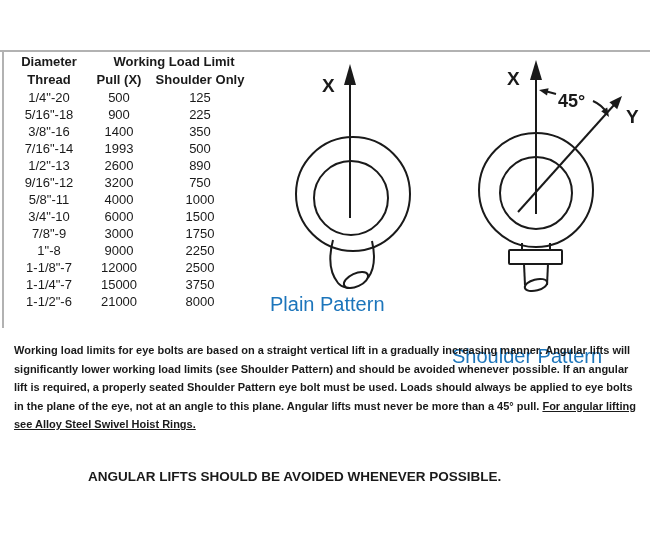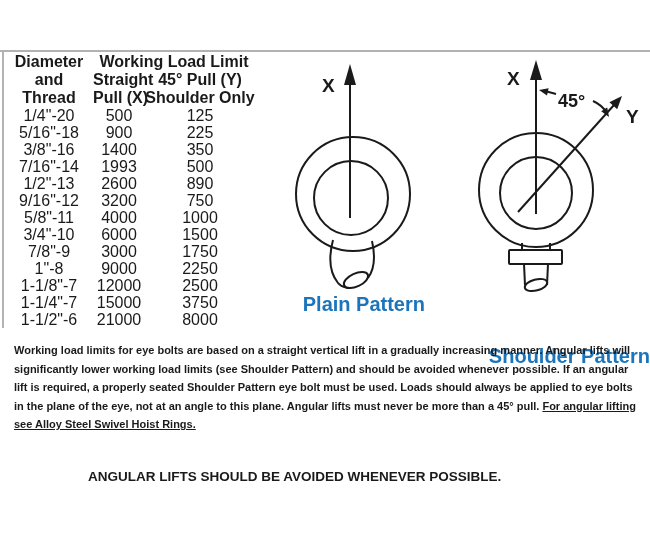--- a/index.html
+++ b/index.html
@@ -33,32 +33,32 @@
     position: absolute;
     left: 5px; top: 53px;
     border-collapse: collapse;
     table-layout: fixed;
     width: 250px;
   }
   .load-table th, .load-table td {
     padding: 0;
     text-align: center;
     white-space: nowrap;
-    font-size: 16px;
+    font-size: 13px;
   }
   .load-table th { font-weight: bold; height: 18px; line-height: 18px; }
   .load-table td { font-weight: normal; height: 17px; line-height: 17px; }
   .diagram-svg { position: absolute; }
   #plain-svg { left: 270px; top: 52px; }
   #shoulder-svg { left: 450px; top: 52px; }
   .pattern-label {
     position: absolute;
-    text-align: right;
+    text-align: left;
     font-size: 20px;
-    font-weight: bold;
+    font-weight: normal;
     color: var(--accent-blue);
     letter-spacing: 0px;
   }
   #plain-label { left: 270px; top: 293px; width: 155px; }
   #shoulder-label { left: 452px; top: 297px; width: 198px; margin-top: 48px; }
   .body-text {
     position: absolute;
     left: 14px; top: 341px;
     width: 626px;
     font-size: 11px;
@@ -93,25 +93,20 @@
       <col style="width:88px">
       <col style="width:52px">
       <col style="width:110px">
     </colgroup>
     <thead>
       <tr>
         <th>Diameter</th>
         <th colspan="2">Working Load Limit</th>
       </tr>
       <tr>
-        <th>and</th>
-        <th>Straight</th>
-        <th>45° Pull (Y)</th>
-      </tr>
-      <tr>
         <th>Thread</th>
         <th>Pull (X)</th>
         <th>Shoulder Only</th>
       </tr>
     </thead>
     <tbody>
         <tr>
           <td>1/4"-20</td>
           <td>500</td>
           <td>125</td>

